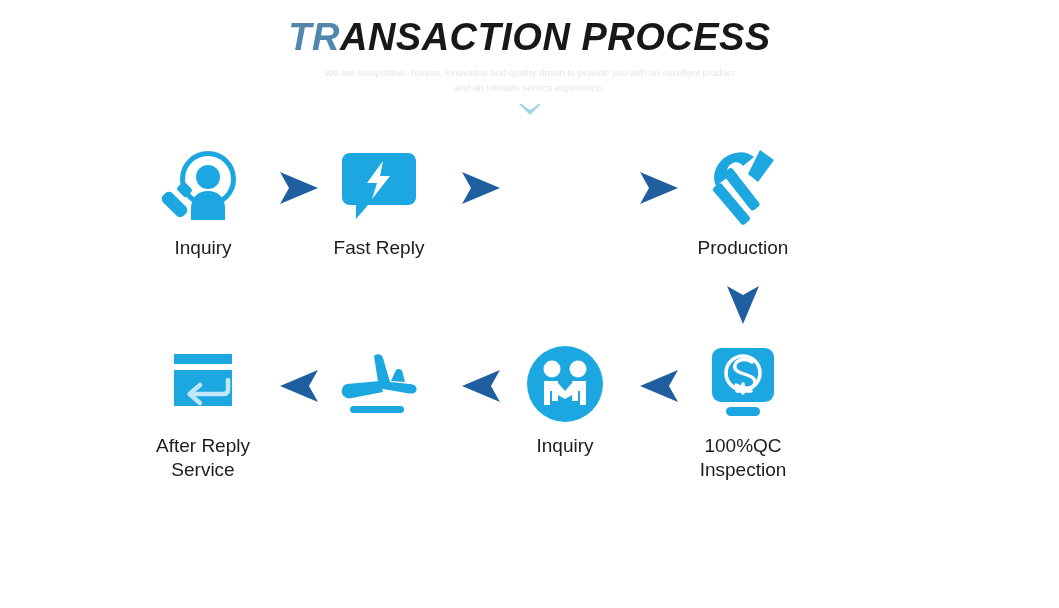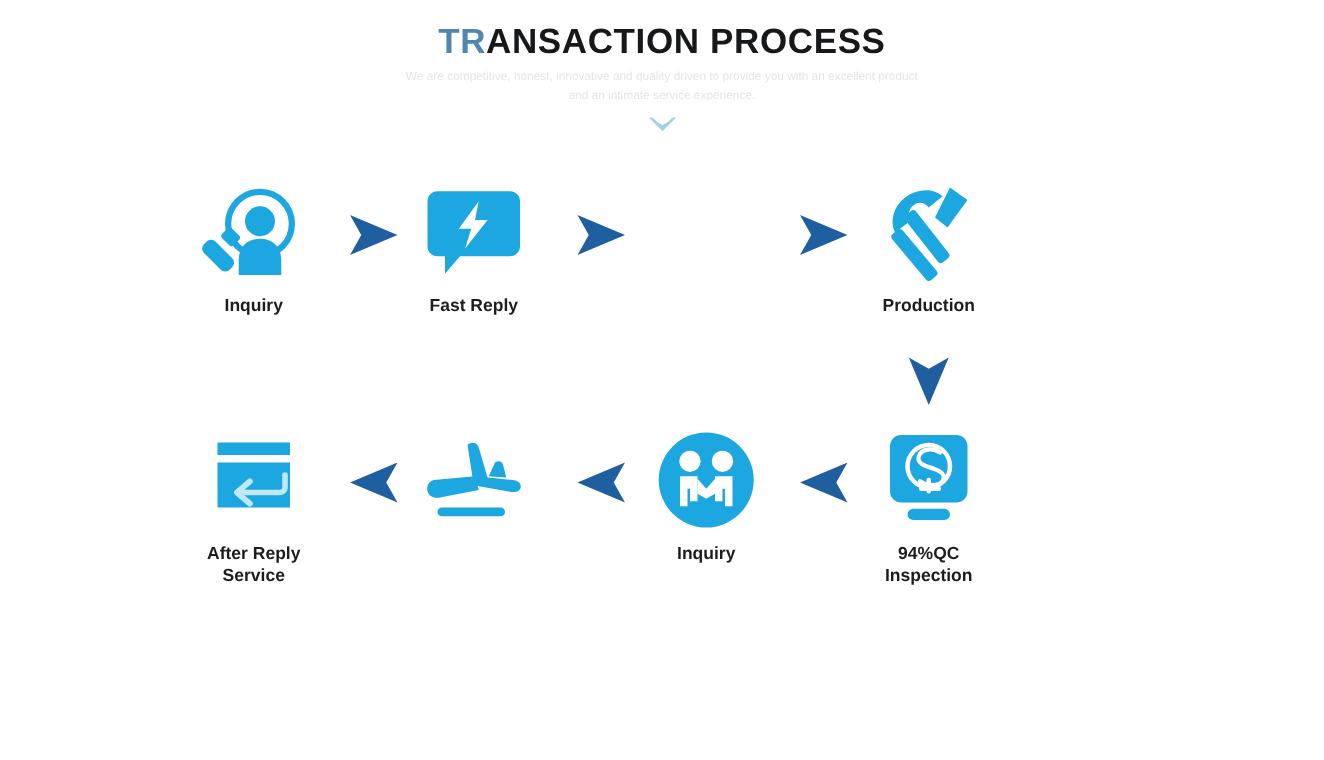--- a/index.html
+++ b/index.html
@@ -18,26 +18,27 @@
 
   
   .header {
     position: absolute;
     left: 0;
     top: 18px;
     width: 1059px;
     text-align: center;
   }
   .title {
-    font-size: 28px;
+    font-size: 38px;
     font-weight: 600;
     letter-spacing: 0.5px;
     color: #17181a;
     line-height: 1.05;
     white-space: nowrap;
+    font-style: italic;
   }
   .title .accent {
     color: #5186ad;
   }
   .subtitle {
     margin: 8px auto 0 auto;
     width: 415px;
     font-size: 9.5px;
     line-height: 1.55;
     color: #e2e6e9;
@@ -70,25 +71,24 @@
     top: 0;
   }
   .node .icon-box {
     height: 92px;
     display: flex;
     align-items: center;
     justify-content: center;
   }
   .node .label {
     margin-top: 4px;
-    font-size: 14px;
+    font-size: 19px;
     color: #1d1d1f;
     line-height: 1.28;
     white-space: pre-line;
-    font-weight: bold;
   }
 
   .arrow {
     position: absolute;
     top: 28px;
     width: 46px;
     height: 40px;
   }
   .arrow-down {
     position: absolute;
@@ -262,18 +262,18 @@
           <rect x="8" y="4" width="62" height="54" rx="9" fill="#1CA7E0"></rect>
           <rect x="22" y="63" width="34" height="9" rx="4.5" fill="#1CA7E0"></rect>
           <g fill="none" stroke="#ffffff" stroke-width="3.6">
             <circle cx="39" cy="29" r="17"></circle>
             <path d="M39 40 L39 49" stroke-width="3.6" stroke-linecap="round"></path>
             <path d="M33 47 L47 47" stroke-width="3.6" stroke-linecap="round"></path>
           </g>
           <path d="M48 18 C42 14 33 15 31 21 C29 27 37 29 43 31 C49 33 53 36 50 41 C47 45 38 45 32 41" fill="none" stroke="#ffffff" stroke-width="3.4" stroke-linecap="round"></path>
         </svg>
       </div>
-      <div class="label">94%QC
+      <div class="label">100%QC
 Inspection</div>
     </div>
   </div>
 
 </div>
 
 </body></html>

